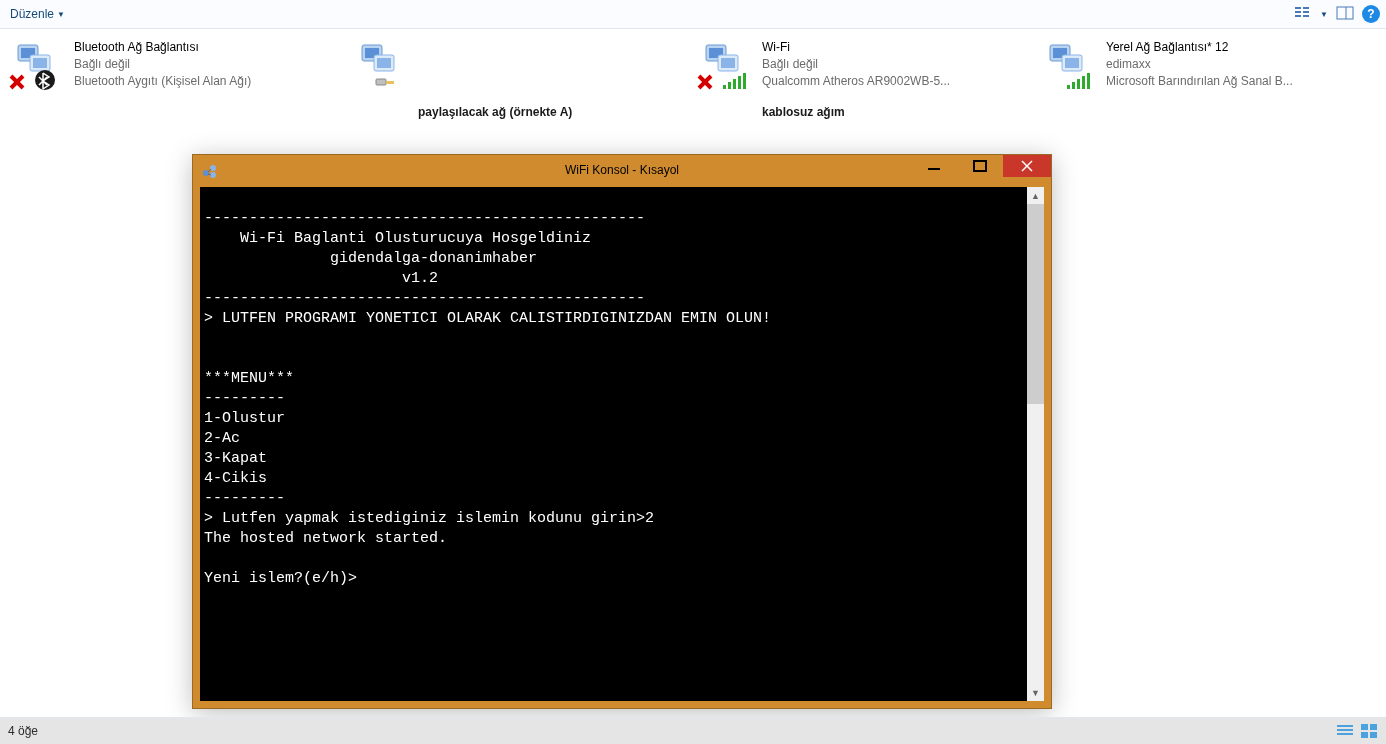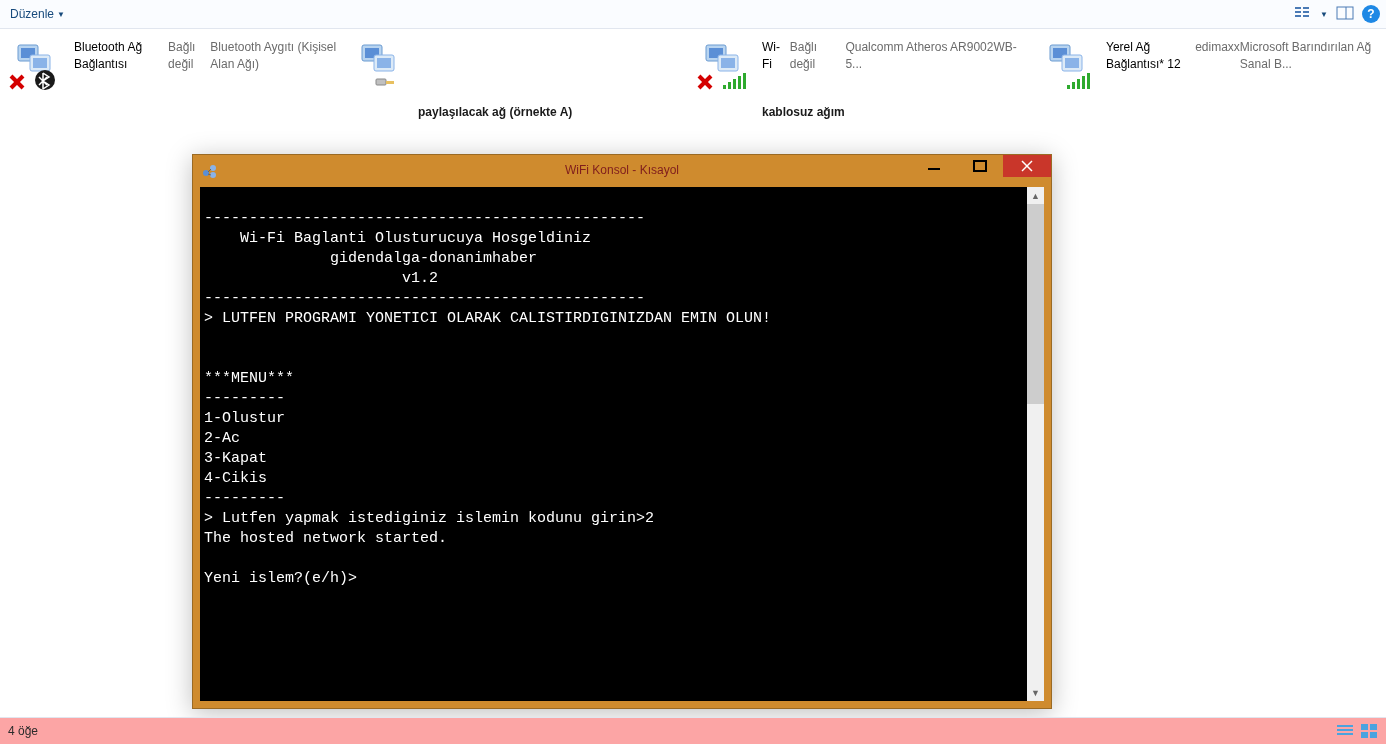--- a/index.html
+++ b/index.html
@@ -6,43 +6,43 @@
   .toolbar{height:28px;border-bottom:1px solid #e1e6ef;background:#fafcff;display:flex;align-items:center;justify-content:space-between;padding:0 6px}
   .toolbar-left{display:flex;align-items:center;gap:4px}
   .toolbar-btn{color:#174a7c;padding:2px 4px;cursor:default;display:flex;align-items:center;gap:3px}
   .toolbar-btn .chev{font-size:8px;color:#174a7c}
   .toolbar-right{display:flex;align-items:center;gap:8px}
   .tb-icon{width:18px;height:18px;display:flex;align-items:center;justify-content:center}
   .help-icon{width:18px;height:18px;border-radius:50%;background:#1e88e5;color:#fff;font-weight:bold;display:flex;align-items:center;justify-content:center;font-size:12px}
   .content{display:flex;padding:10px 4px 0 4px;gap:4px}
   .adapter{width:340px;display:flex;gap:8px;align-items:flex-start}
   .adapter .icon-wrap{width:62px;height:52px;position:relative;flex:0 0 62px}
-  .adapter .texts{display:flex;flex-direction:row;line-height:17px;color:#6b6b6b}
+  .adapter .texts{display:flex;flex-direction:column;line-height:17px;color:#6b6b6b}
   .adapter .title{color:#000}
   .nic{position:absolute;left:10px;top:2px}
   .overlay{position:absolute;left:4px;top:34px}
   .overlay-r{position:absolute;left:30px;top:30px}
   .ann{font-weight:bold;margin-left:70px;margin-top:14px}
   .ann.red{color:#d40000}
   .col{display:flex;flex-direction:column}
   
   .console-window{position:absolute;left:192px;top:154px;width:858px;height:553px;background:#cf8b2e;border:1px solid #9a6a24;box-shadow:0 4px 24px rgba(0,0,0,.25)}
-  .titlebar{height:30px;display:flex;align-items:center;justify-content:center;position:relative;color:#7f1d1d}
+  .titlebar{height:30px;display:flex;align-items:center;justify-content:center;position:relative;color:#000000}
   .titlebar .ti{position:absolute;left:8px;top:6px}
   .win-controls{position:absolute;right:0;top:0;display:flex}
   .wc{width:46px;height:22px;background:#cf8b2e;display:flex;align-items:center;justify-content:center;font-family:Segoe UI Symbol,sans-serif;color:#000}
   .wc.close{background:#c9362a;color:#fff;width:48px;height:22px}
   .wc.min span{border-bottom:2px solid #000;width:12px;display:block;margin-top:6px}
   .wc.max span{border:2px solid #000;width:10px;height:8px;display:block}
   .console-body{position:absolute;left:7px;right:7px;top:32px;bottom:7px;background:#000;color:#fff;font-family:"Lucida Console","Courier New",monospace;font-size:15px;line-height:20px;overflow:hidden}
   .console-inner{padding:2px 4px;white-space:pre}
   .scrollbar{position:absolute;right:7px;top:32px;bottom:7px;width:17px;background:#f0f0f0}
   .scrollbar .thumb{position:absolute;left:0;right:0;background:#cdcdcd}
   .scrollbar .arrow{position:absolute;left:0;right:0;height:17px;display:flex;align-items:center;justify-content:center;color:#666;font-size:9px}
-  .statusbar{position:absolute;left:0;right:0;bottom:0;height:26px;border-top:1px solid #e1e6ef;display:flex;align-items:center;justify-content:space-between;padding:0 8px;color:#2b2b2b;background:#fca5a5}
+  .statusbar{position:absolute;left:0;right:0;bottom:0;height:26px;border-top:1px solid #e1e6ef;display:flex;align-items:center;justify-content:space-between;padding:0 8px;color:#2b2b2b;background:#e5e5e5}
   .view-icons{display:flex;gap:6px}
   svg{display:block}
 </style>
 </head>
 <body>
 
 <div class="toolbar">
   <div class="toolbar-left">
     <div class="toolbar-btn">
       <span>Düzenle</span>

